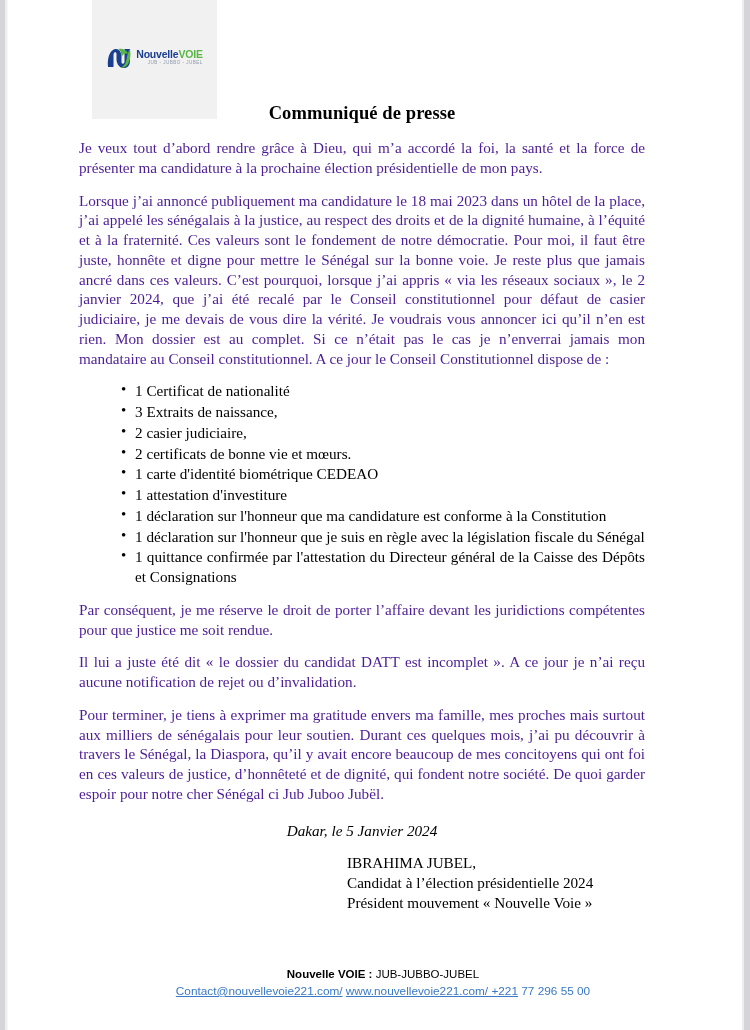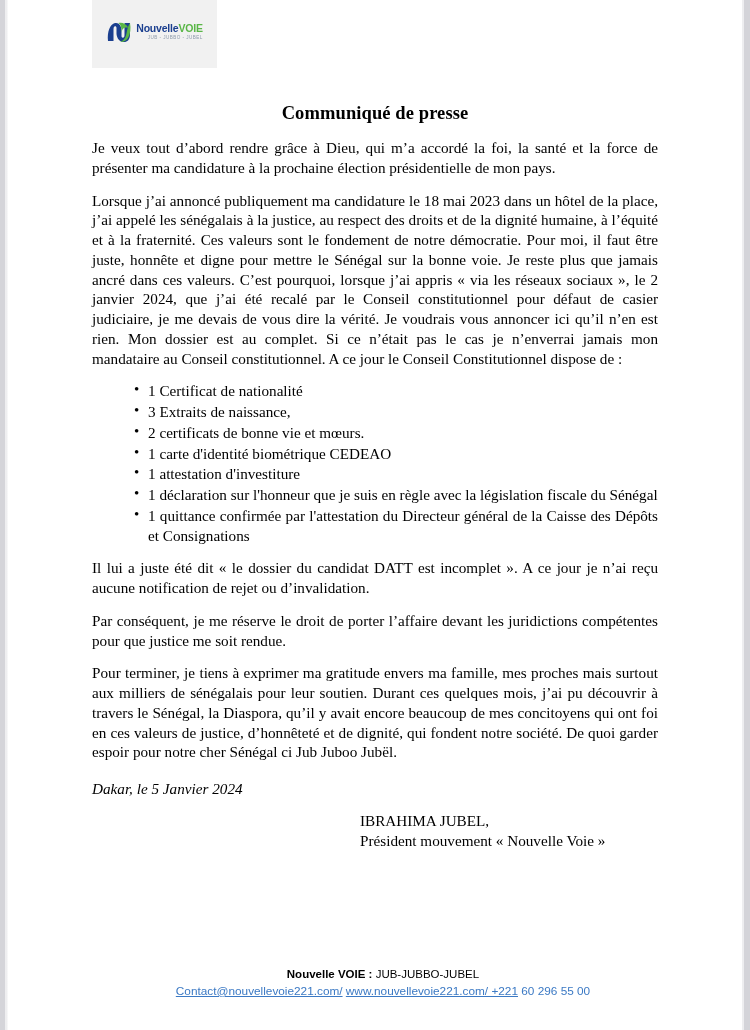--- a/index.html
+++ b/index.html
@@ -32,21 +32,21 @@
     width: 734px;
     height: 1030px;
     background: #ffffff;
     box-sizing: border-box;
   }
   .logo-box {
     position: absolute;
     left: 84px;
     top: 0;
     width: 125px;
-    height: 68px;
+    height: 119px;
     background: #f1f1f1;
     display: flex;
     align-items: center;
     justify-content: center;
   }
   .logo-inner {
     display: flex;
     align-items: center;
     gap: 4px;
     transform: translateY(-2px);
@@ -75,41 +75,41 @@
     font-size: 4.6px;
     color: #8d9aab;
     letter-spacing: 0.45px;
     margin-top: 2px;
     white-space: nowrap;
     text-align: right;
   }
 
   .content {
     position: absolute;
-    left: 84px;
+    left: 71px;
     top: 97px;
     width: 566px;
   }
 
   h1.title {
     font-family: "Liberation Serif", serif;
     font-size: 18.5px;
     font-weight: bold;
     text-align: center;
     margin: 6px 0 14px 0;
     color: #000;
     letter-spacing: 0.1px;
   }
 
   p.para {
     font-size: 15.2px;
     line-height: 1.30;
     text-align: justify;
     margin: 0 0 13px 0;
-    color: #000000;
+    color: #4c1d95;
     hyphens: none;
   }
   p.para:last-child { margin-bottom: 0; }
 
   ul.docs {
     list-style: none;
     margin: 0 0 13px 0;
     padding: 0;
   }
   ul.docs li {
@@ -126,21 +126,21 @@
     position: absolute;
     left: 42px;
     top: -1px;
     font-size: 15px;
   }
   ul.docs li.wide { text-align: justify; }
 
   .date-line {
     font-size: 15.2px;
     font-style: italic;
-    text-align: left;
+    text-align: center;
     margin: 18px 0 0 0;
     color: #000;
   }
 
   .signature {
     margin: 13px 0 0 268px;
     font-size: 15.2px;
     line-height: 1.32;
     color: #000;
   }
@@ -205,39 +205,42 @@
 
     <div class="content">
       <h1 class="title">Communiqué de presse</h1>
 
       <p class="para">Je veux tout d’abord rendre grâce à Dieu, qui m’a accordé la foi, la santé et la force de présenter ma candidature à la prochaine élection présidentielle de mon pays.</p>
       <p class="para">Lorsque j’ai annoncé publiquement ma candidature le 18 mai 2023 dans un hôtel de la place, j’ai appelé les sénégalais à la justice, au respect des droits et de la dignité humaine, à l’équité et à la fraternité. Ces valeurs sont le fondement de notre démocratie. Pour moi, il faut être juste, honnête et digne pour mettre le Sénégal sur la bonne voie. Je reste plus que jamais ancré dans ces valeurs. C’est pourquoi, lorsque j’ai appris « via les réseaux sociaux », le 2 janvier 2024, que j’ai été recalé par le Conseil constitutionnel pour défaut de casier judiciaire, je me devais de vous dire la vérité. Je voudrais vous annoncer  ici qu’il n’en est rien. Mon dossier est au complet. Si ce n’était pas le cas je n’enverrai jamais mon mandataire au Conseil constitutionnel. A ce jour le Conseil Constitutionnel dispose de :</p>
 
       <ul class="docs">
         <li>1 Certificat de nationalité</li>
         <li>3 Extraits de naissance,</li>
+        <li>2 casier judiciaire,</li>
         <li>2 certificats de bonne vie et mœurs.</li>
         <li>1 carte d'identité biométrique CEDEAO</li>
         <li>1 attestation d'investiture</li>
+        <li>1 déclaration sur l'honneur que ma candidature est conforme à la Constitution</li>
         <li>1 déclaration sur l'honneur que je suis en règle avec la législation fiscale du Sénégal</li>
         <li class="wide">1 quittance confirmée par l'attestation du Directeur général de la Caisse des Dépôts et Consignations</li>
       </ul>
 
+      <p class="para">Par conséquent, je me réserve le droit de porter l’affaire devant les juridictions compétentes pour que justice me soit rendue.</p>
       <p class="para">Il lui a juste été dit « le dossier du candidat DATT est incomplet ». A ce jour je n’ai reçu aucune notification  de rejet ou d’invalidation.</p>
-      <p class="para">Par conséquent, je me réserve le droit de porter l’affaire devant les juridictions compétentes pour que justice me soit rendue.</p>
       <p class="para">Pour terminer, je tiens à exprimer ma gratitude envers ma famille, mes proches mais surtout aux milliers de sénégalais pour leur soutien. Durant ces quelques mois, j’ai pu découvrir à travers le Sénégal, la Diaspora, qu’il y avait encore beaucoup de mes concitoyens qui ont foi en ces valeurs de justice, d’honnêteté et de dignité, qui fondent notre société. De quoi garder espoir pour notre cher Sénégal ci Jub Juboo Jubël.</p>
 
       <div class="date-line">Dakar, le 5 Janvier 2024</div>
 
       <div class="signature">
         <div>IBRAHIMA JUBEL,</div>
+        <div>Candidat à l’élection présidentielle 2024</div>
         <div>Président mouvement « Nouvelle Voie »</div>
       </div>
     </div>
 
     <div class="footer">
       <div class="footer-rule"></div>
       <div class="footer-line1"><span class="brand">Nouvelle VOIE :</span><span> JUB-JUBBO-JUBEL</span></div>
-      <div class="footer-line2"><a href="#">Contact@nouvellevoie221.com/</a> <a href="#" class="phone-prefix">www.nouvellevoie221.com/ +221</a><span class="phone-rest"> 60 296 55 00</span></div>
+      <div class="footer-line2"><a href="#">Contact@nouvellevoie221.com/</a> <a href="#" class="phone-prefix">www.nouvellevoie221.com/ +221</a><span class="phone-rest"> 77 296 55 00</span></div>
     </div>
 
   </div>
 </div>
 
 </body></html>

